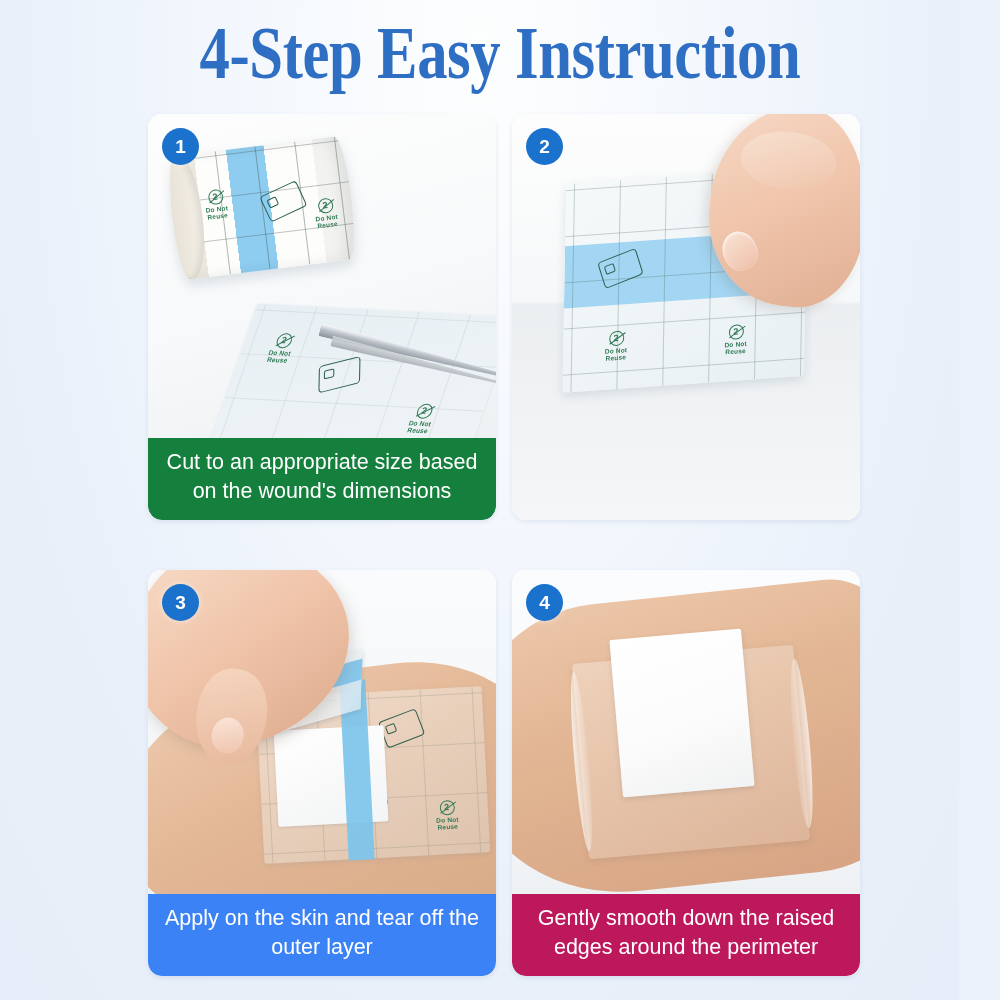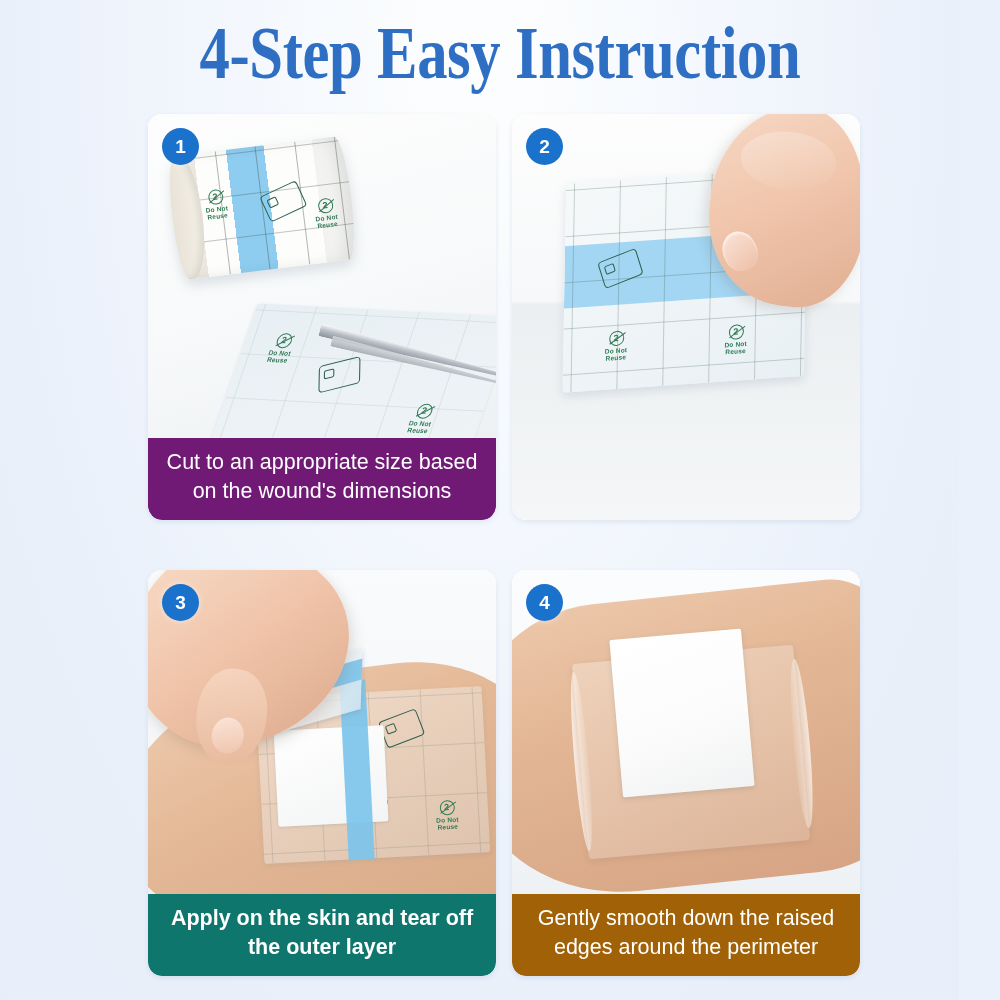--- a/index.html
+++ b/index.html
@@ -442,21 +442,21 @@
           </div>
         </div>
 
         <div class="p1-scissor">
           <div class="bladeA"></div>
           <div class="bladeB"></div>
         </div>
 
         <div class="badge" style="background-color: rgb(27, 114, 204);">1</div>
       </div>
-      <div class="caption cap-tall" style="background-color: #701a75;">Cut to an appropriate size based on the wound's dimensions</div>
+      <div class="caption cap-tall" style="background-color: #15803d;">Cut to an appropriate size based on the wound's dimensions</div>
     </div>
 
     <div class="card">
       <div class="photo">
         <div class="p2-bg"></div>
 
         <div class="p2-sheet">
           <div class="blue"></div>
           <div class="film-grid"></div>
           <div class="diamond" style="left:36px; top:74px;"></div>
@@ -504,29 +504,29 @@
           <div class="bl"></div>
         </div>
 
         <div class="p3-hand">
           <div class="finger"></div>
           <div class="nail"></div>
         </div>
 
         <div class="badge" style="background-color: rgb(27, 114, 204);">3</div>
       </div>
-      <div class="caption cap-tall" style="background-color: #0f766e; font-weight: bold;">Apply on the skin and tear off the outer layer</div>
+      <div class="caption cap-tall" style="background-color: #3b82f6;">Apply on the skin and tear off the outer layer</div>
     </div>
 
     <div class="card">
       <div class="photo">
         <div class="p4-bg"></div>
         <div class="p4-arm"></div>
         <div class="p4-film"></div>
         <div class="p4-pad"></div>
 
         <div class="badge" style="background-color: rgb(27, 114, 204);">4</div>
       </div>
-      <div class="caption cap-tall" style="background-color: #a16207;">Gently smooth down the raised edges around the perimeter</div>
+      <div class="caption cap-tall" style="background-color: #be185d;">Gently smooth down the raised edges around the perimeter</div>
     </div>
 
   </div>
 </div>
 
 </body></html>

